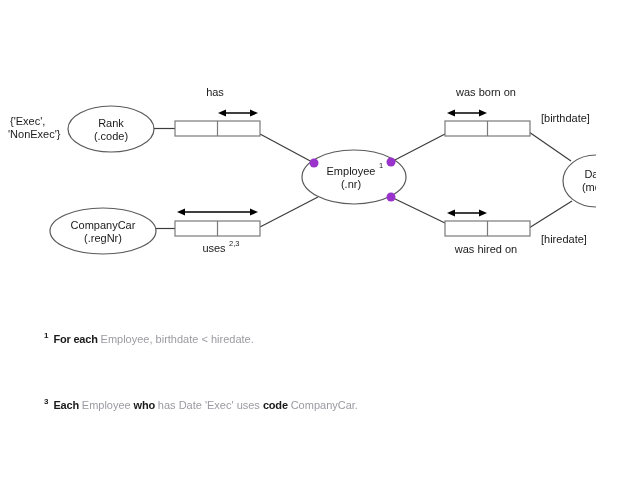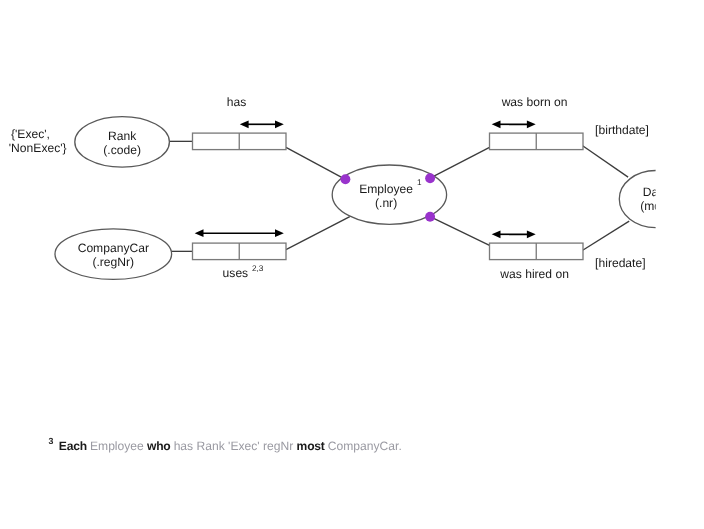--- a/index.html
+++ b/index.html
@@ -109,17 +109,18 @@
       <text class="ent-ref" x="596" y="191" text-anchor="middle">(mdy)</text>
     </g>
 
     <g fill="#9933CC">
       <circle cx="314" cy="163" r="4.5"></circle>
       <circle cx="391" cy="162" r="4.5"></circle>
       <circle cx="391" cy="197" r="4.5"></circle>
     </g>
   </svg>
 
+  <div class="footnote" style="top:331px"><sup>1</sup><span class="kw">For each </span><span class="obj">Employee, birthdate &lt; hiredate.</span></div>
 
 
-  <div class="footnote" style="top:397px"><sup>3</sup><span class="kw">Each </span><span class="obj">Employee</span><span class="kw"> who </span><span class="obj">has Rank 'Exec' regNr </span><span class="kw">most </span><span class="obj">CompanyCar.</span></div>
+  <div class="footnote" style="top:397px"><sup>3</sup><span class="kw">Each </span><span class="obj">Employee</span><span class="kw"> who </span><span class="obj">has Date 'Exec' uses </span><span class="kw">code </span><span class="obj">CompanyCar.</span></div>
 
 </div>
 
 </body></html>

